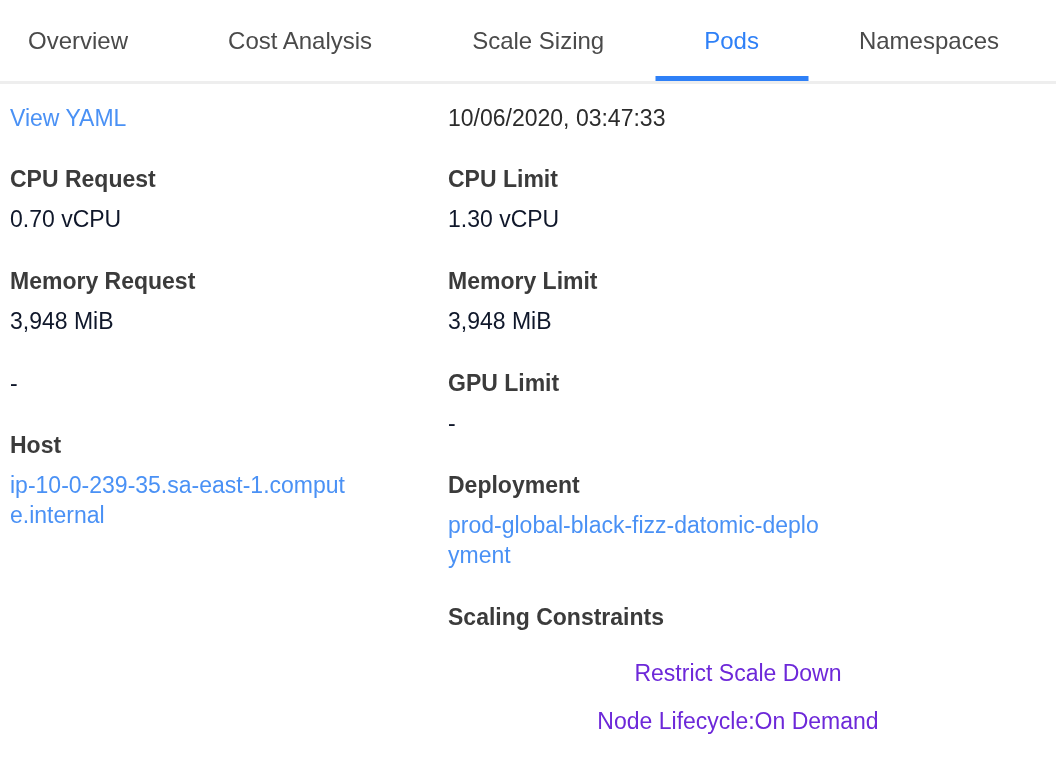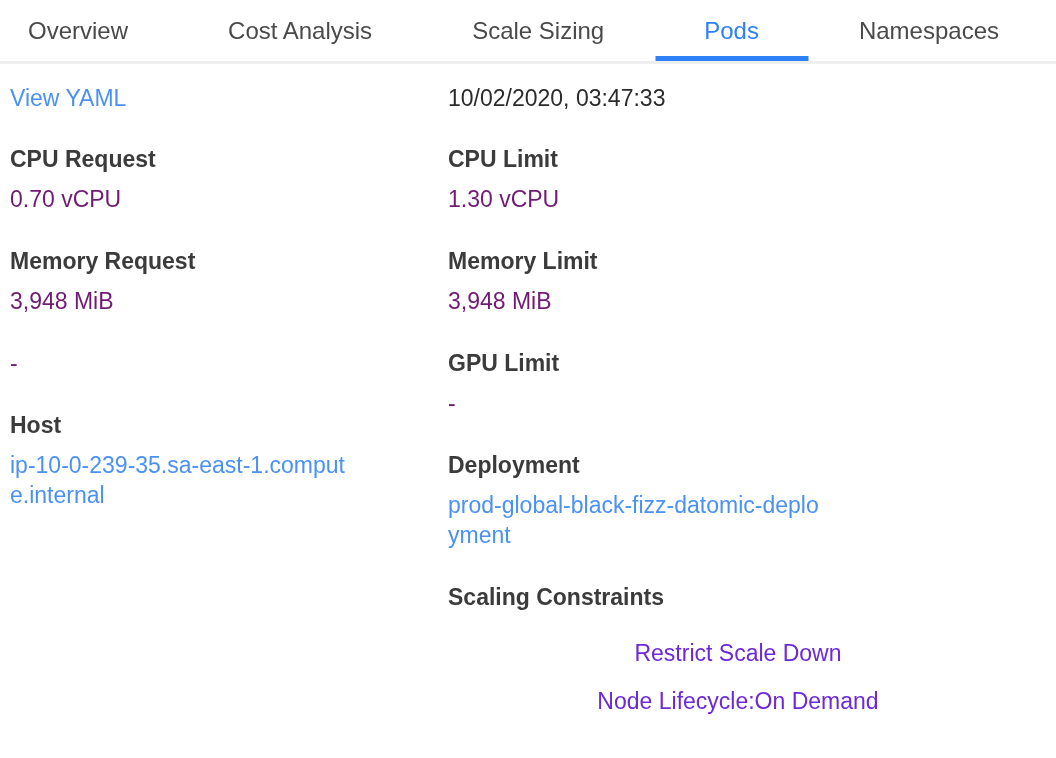--- a/index.html
+++ b/index.html
@@ -9,21 +9,21 @@
     background: #ffffff;
     font-family: "Liberation Sans", "DejaVu Sans", sans-serif;
     overflow: hidden;
   }
 
   
   .tabs {
     display: flex;
     justify-content: space-between;
     align-items: stretch;
-    height: 64px;
+    height: 84px;
     padding: 0 57px 0 28px;
     border-bottom: 3px solid #eeeeee;
   }
   .tab {
     position: relative;
     display: flex;
     align-items: center;
     font-size: 24px;
     color: #4a4a4a;
     cursor: pointer;
@@ -66,21 +66,21 @@
   .field { margin-bottom: 32px; }
   .field .label {
     font-size: 23px;
     font-weight: 700;
     color: #3b3b3b;
     line-height: 30px;
     margin-bottom: 10px;
   }
   .field .value {
     font-size: 23px;
-    color: #701a75;
+    color: #0f172a;
     line-height: 30px;
   }
   .field a.link {
     display: block;
     font-size: 23px;
     line-height: 30px;
     word-break: break-all;
   }
   .host-link  { max-width: 340px; }
   .depl-link  { max-width: 376px; }
@@ -126,21 +126,21 @@
       <div class="value">-</div>
     </div>
 
     <div class="field">
       <div class="label">Host</div>
       <a class="link host-link">ip-10-0-239-35.sa-east-1.compute.internal</a>
     </div>
   </div>
 
   <div class="col">
-    <div class="row-first timestamp">10/02/2020, 03:47:33</div>
+    <div class="row-first timestamp">10/06/2020, 03:47:33</div>
 
     <div class="field">
       <div class="label">CPU Limit</div>
       <div class="value">1.30 vCPU</div>
     </div>
 
     <div class="field">
       <div class="label">Memory Limit</div>
       <div class="value">3,948 MiB</div>
     </div>

